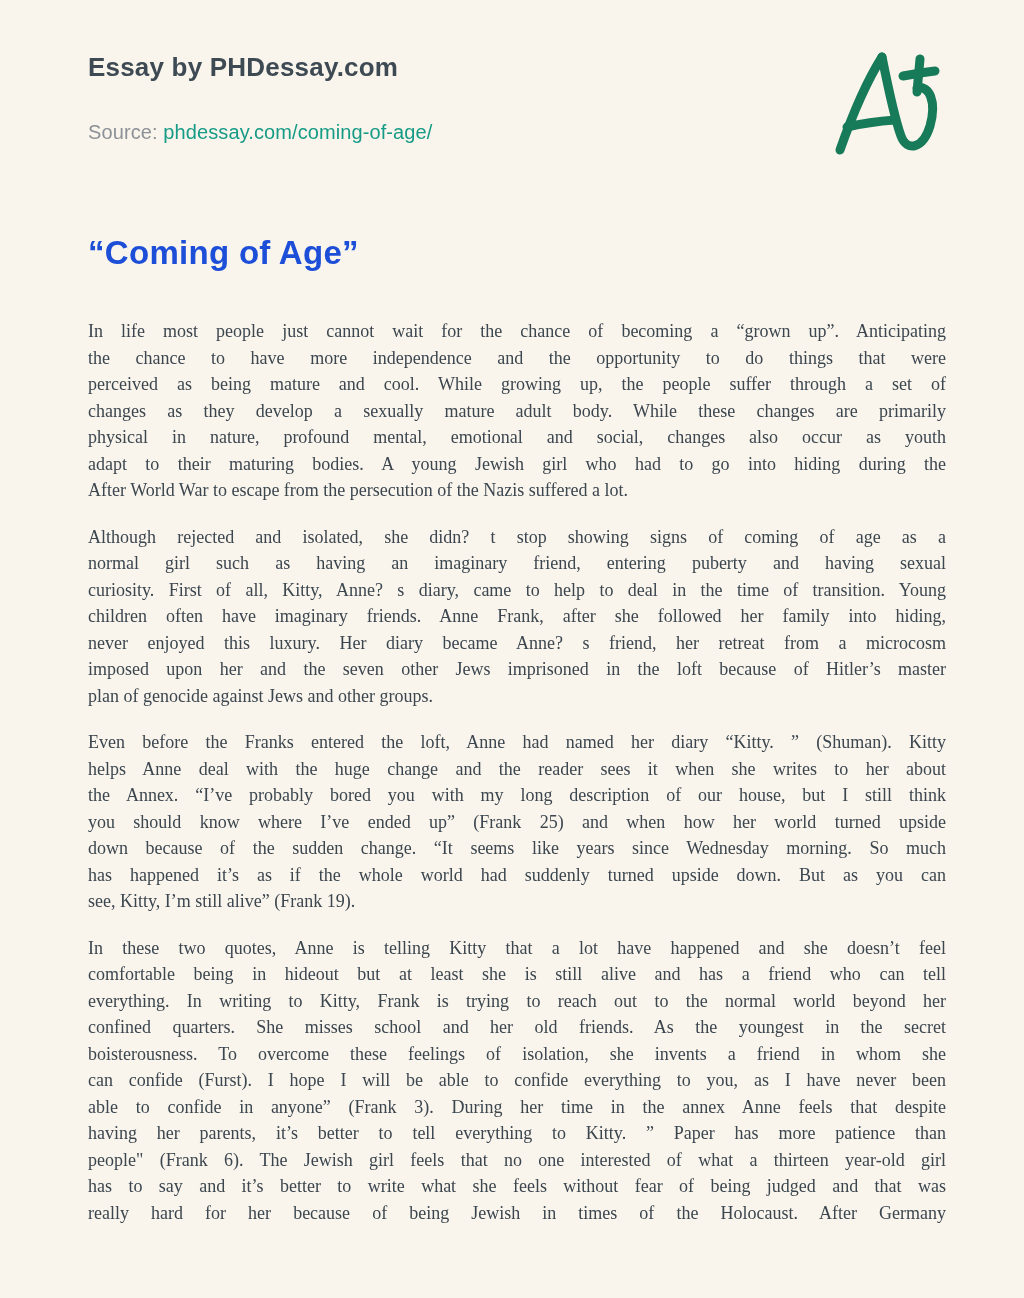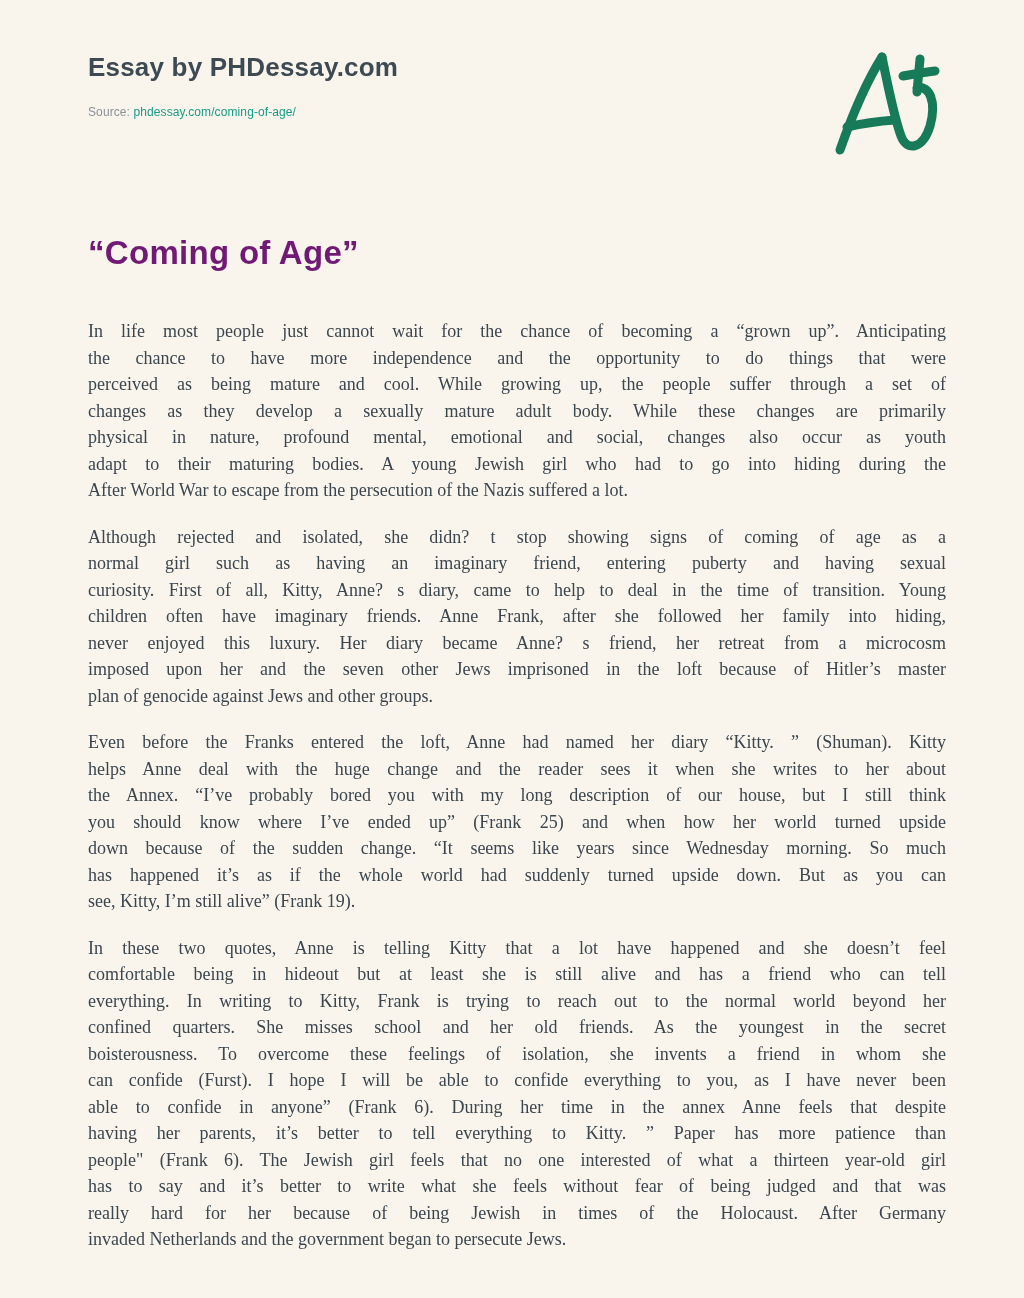--- a/index.html
+++ b/index.html
@@ -22,36 +22,36 @@
     align-items: flex-start;
   }
   .header-left { padding-top: 2px; }
   .site-title {
     font-size: 26px;
     font-weight: 700;
     color: #3e4a53;
     letter-spacing: 0.2px;
   }
   .source-line {
-    margin-top: 22px;
-    font-size: 12px;
+    margin-top: 38px;
+    font-size: 20px;
     color: #8b9197;
     letter-spacing: 0.1px;
   }
   .source-link {
     color: #169b86;
     text-decoration: none;
     font-weight: 500;
   }
   .logo-svg { display: block; margin-top: -6px; }
   .essay-title {
     margin-top: 70px;
     font-size: 33px;
     font-weight: 700;
-    color: #701a75;
+    color: #1d4ed8;
     letter-spacing: 0.3px;
   }
   .essay-body {
     margin-top: 46px;
     font-size: 18px;
     line-height: 26.5px;
     color: #3b464f;
   }
   .para { margin-bottom: 20px; }
   .para:last-child { margin-bottom: 0; }
@@ -123,22 +123,21 @@
         <div class="line">has happened it’s as if the whole world had suddenly turned upside down. But as you can</div>
         <div class="line last">see, Kitty, I’m still alive” (Frank 19).</div>
       </div>
       <div class="para">
         <div class="line">In these two quotes, Anne is telling Kitty that a lot have happened and she doesn’t feel</div>
         <div class="line">comfortable being in hideout but at least she is still alive and has a friend who can tell</div>
         <div class="line">everything. In writing to Kitty, Frank is trying to reach out to the normal world beyond her</div>
         <div class="line">confined quarters. She misses school and her old friends. As the youngest in the secret</div>
         <div class="line">boisterousness. To overcome these feelings of isolation, she invents a friend in whom she</div>
         <div class="line">can confide (Furst). I hope I will be able to confide everything to you, as I have never been</div>
-        <div class="line">able to confide in anyone” (Frank 6). During her time in the annex Anne feels that despite</div>
+        <div class="line">able to confide in anyone” (Frank 3). During her time in the annex Anne feels that despite</div>
         <div class="line">having her parents, it’s better to tell everything to Kitty. ” Paper has more patience than</div>
         <div class="line">people" (Frank 6). The Jewish girl feels that no one interested of what a thirteen year-old girl</div>
         <div class="line">has to say and it’s better to write what she feels without fear of being judged and that was</div>
         <div class="line">really hard for her because of being Jewish in times of the Holocaust. After Germany</div>
-        <div class="line last">invaded Netherlands and the government began to persecute Jews.</div>
       </div>
     </div>
 
 </div>
 
 </body></html>

